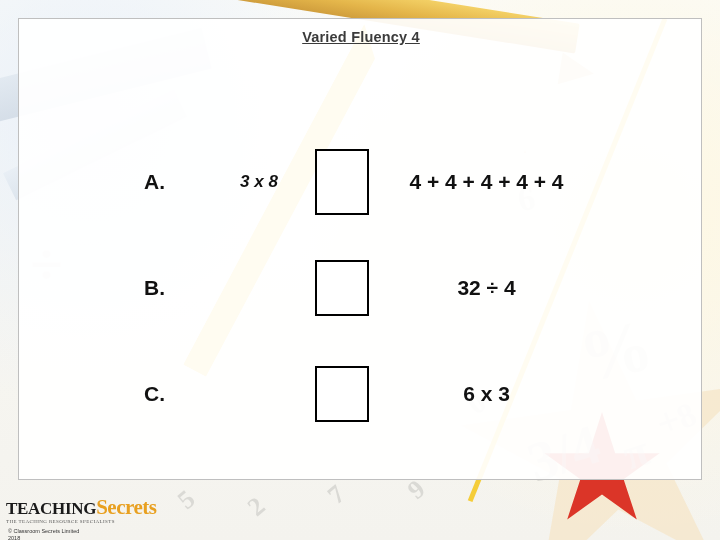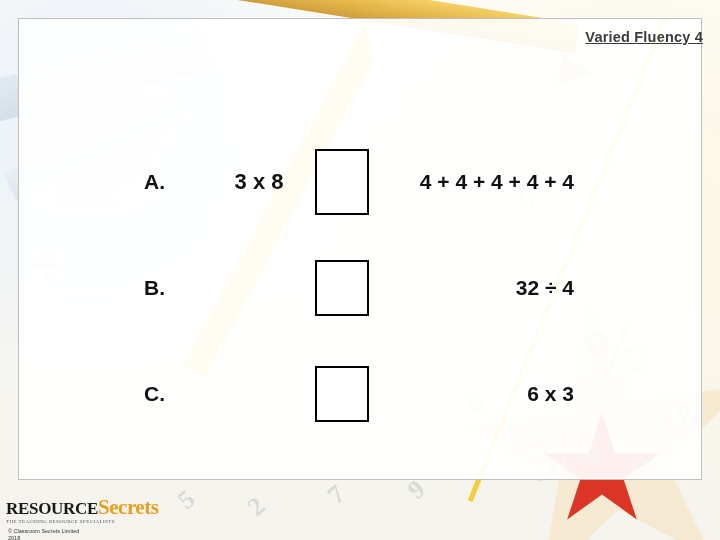--- a/index.html
+++ b/index.html
@@ -165,21 +165,21 @@
     background: rgba(255,255,255,0.93);
     border: 1px solid #bfbfbf;
     box-sizing: border-box;
   }
 
   .title {
     position: absolute;
     left: 0;
     top: 10px;
     width: 684px;
-    text-align: right;
+    text-align: center;
     font-size: 14.5px;
     font-weight: bold;
     color: #3b3b3b;
     text-decoration: underline;
     letter-spacing: 0.2px;
   }
 
   .instruction {
     position: absolute;
     left: 22px;
@@ -212,40 +212,41 @@
     text-align: left;
     font-size: 21px;
     font-weight: bold;
     color: #111;
   }
   .row .left-expr {
     position: absolute;
     left: 175px;
     width: 130px;
     text-align: center;
-    font-size: 22px;
+    font-size: 17px;
     font-weight: bold;
     color: #111;
+    font-style: italic;
   }
   .row .answer-box {
     position: absolute;
     left: 296px;
     top: 50%;
     transform: translateY(-50%);
     width: 54px;
     height: 56px;
     border: 2.5px solid #000;
     background: rgba(255,255,255,0.9);
     box-sizing: border-box;
   }
   .row .right-expr {
     position: absolute;
-    left: 360px;
+    left: 370px;
     width: 195px;
-    text-align: right;
+    text-align: center;
     font-size: 21px;
     font-weight: bold;
     color: #111;
     line-height: 1.25;
   }
 
   .row.row-a .answer-box { height: 66px; }
   .logo-main {
     font-family: "Liberation Serif", serif;
     font-weight: bold;
@@ -339,21 +340,21 @@
         <span class="label">C.</span>
         <div class="answer-box"></div>
         <span class="right-expr">6 x 3</span>
       </div>
 
     </div>
   </div>
 
   <div class="logo-block">
     <div class="logo-main">
-      <span>RESOURCE</span><span class="logo-secrets">Secrets</span>
+      <span>TEACHING</span><span class="logo-secrets">Secrets</span>
     </div>
     <div class="logo-sub">THE TEACHING RESOURCE SPECIALISTS</div>
   </div>
   <div class="copyright">
     <div>© Classroom Secrets Limited</div>
     <div>2018</div>
   </div>
 
 </div>
 

